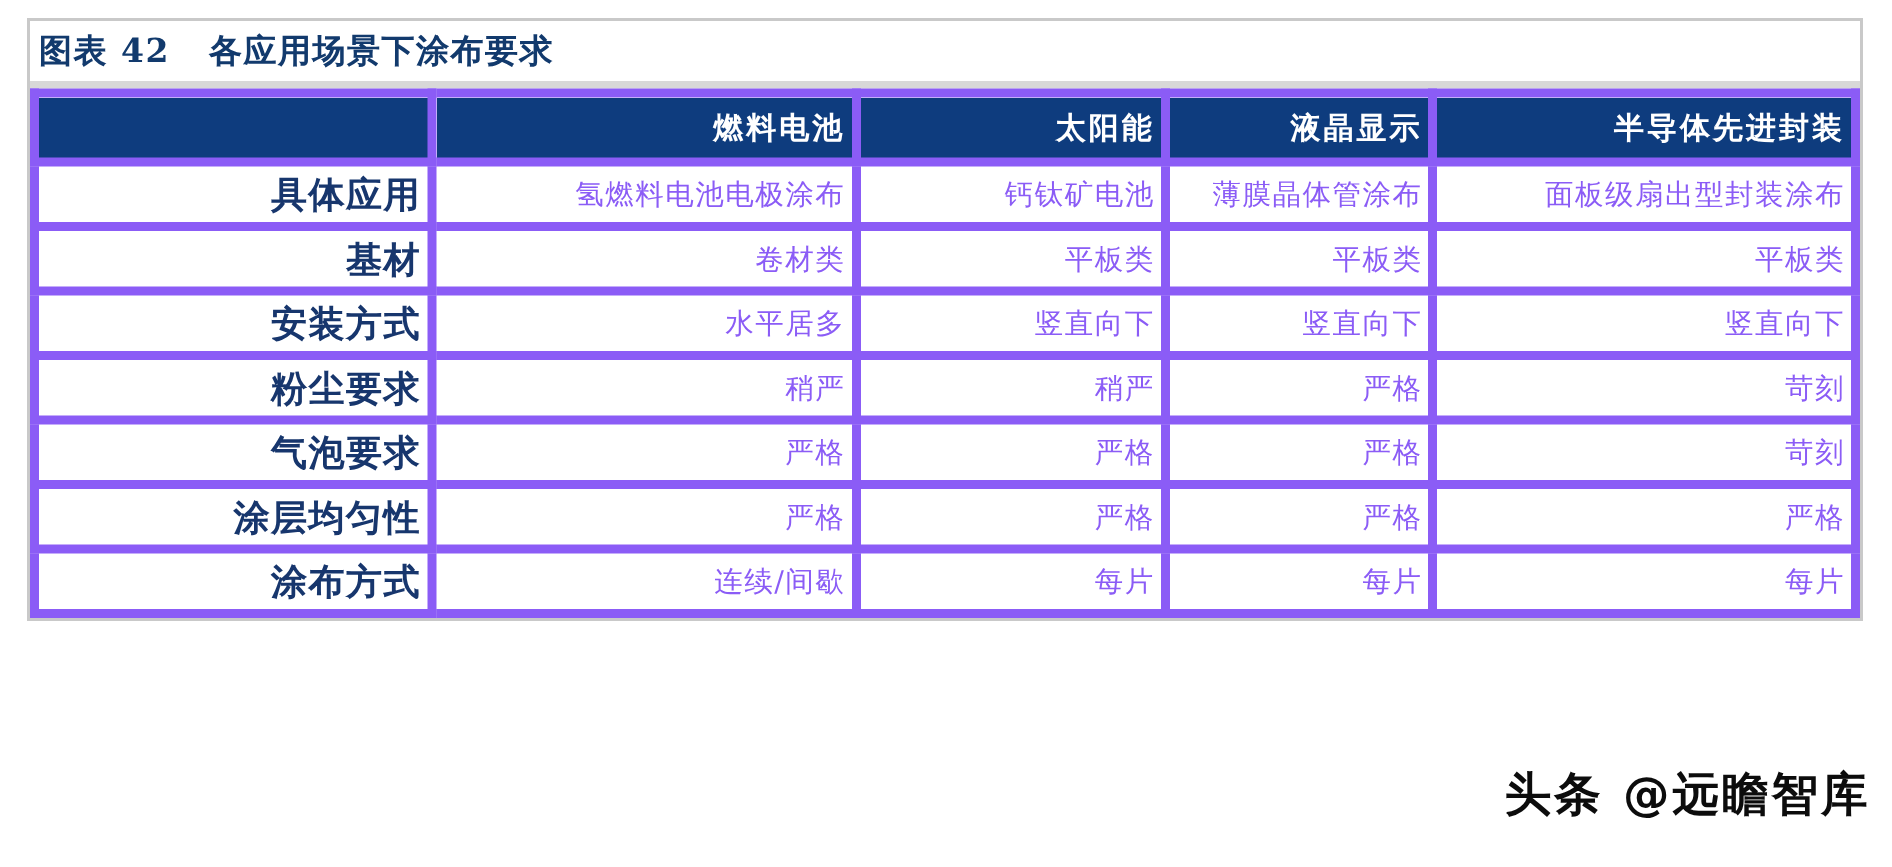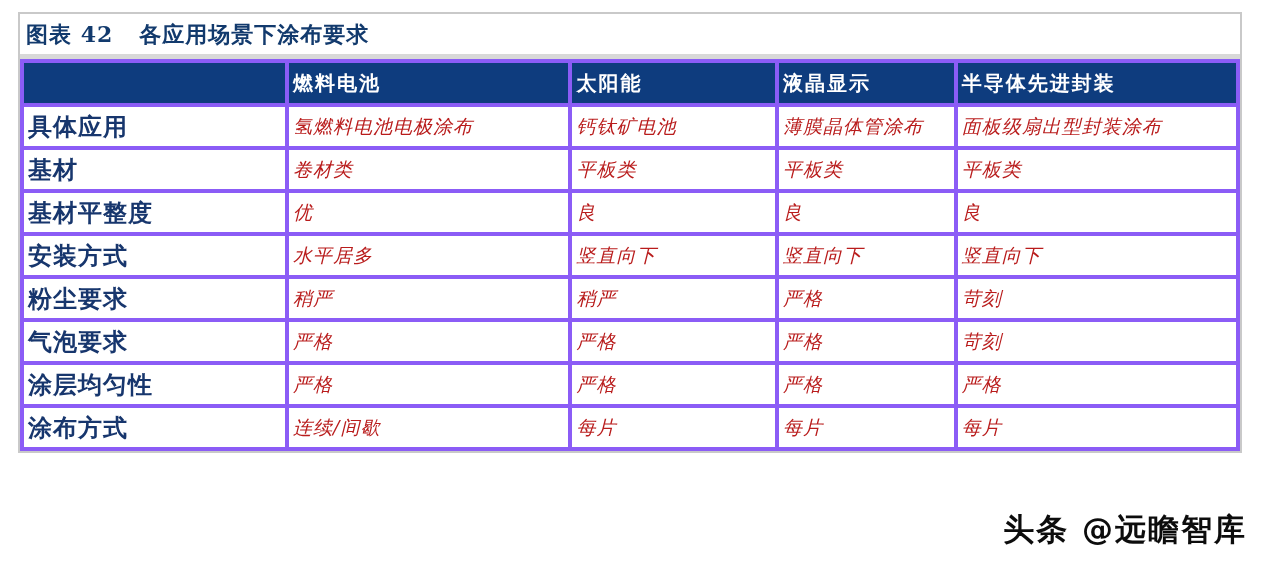--- a/index.html
+++ b/index.html
@@ -39,22 +39,22 @@
   .title-divider {
     height: 5px;
     background: #d8d8d8;
   }
   table.req-table {
     width: 100%;
     border-collapse: collapse;
     table-layout: fixed;
   }
   table.req-table th, table.req-table td {
-    border: 4px solid #8b5cf6;
-    text-align: left;
+    border: 6px solid #8b5cf6;
+    text-align: right;
     vertical-align: middle;
     padding: 0 4px;
     overflow: hidden;
     white-space: nowrap;
   }
   table.req-table thead th {
     background: #0e3c7e;
     color: #ffffff;
     font-size: 20px;
     font-weight: bold;
@@ -65,24 +65,23 @@
     height: 43px;
     background: #ffffff;
   }
   td.row-label {
     font-weight: bold;
     color: #17366d;
     font-size: 24px;
     letter-spacing: 1px;
   }
   td.cell-value {
-    color: #b91c1c;
+    color: #8b5cf6;
     font-size: 19px;
     letter-spacing: 1px;
-    font-style: italic;
   }
   .watermark {
     position: absolute;
     right: 14px;
     bottom: 27px;
     font-family: "DejaVu Sans", "Liberation Sans", sans-serif;
     font-size: 31px;
     font-weight: 800;
     color: #0c0c0c;
     letter-spacing: 2px;
@@ -123,27 +122,20 @@
           <td class="cell-value">面板级扇出型封装涂布</td>
         </tr>
         <tr>
           <td class="row-label">基材</td>
           <td class="cell-value">卷材类</td>
           <td class="cell-value">平板类</td>
           <td class="cell-value">平板类</td>
           <td class="cell-value">平板类</td>
         </tr>
         <tr>
-          <td class="row-label">基材平整度</td>
-          <td class="cell-value">优</td>
-          <td class="cell-value">良</td>
-          <td class="cell-value">良</td>
-          <td class="cell-value">良</td>
-        </tr>
-        <tr>
           <td class="row-label">安装方式</td>
           <td class="cell-value">水平居多</td>
           <td class="cell-value">竖直向下</td>
           <td class="cell-value">竖直向下</td>
           <td class="cell-value">竖直向下</td>
         </tr>
         <tr>
           <td class="row-label">粉尘要求</td>
           <td class="cell-value">稍严</td>
           <td class="cell-value">稍严</td>

